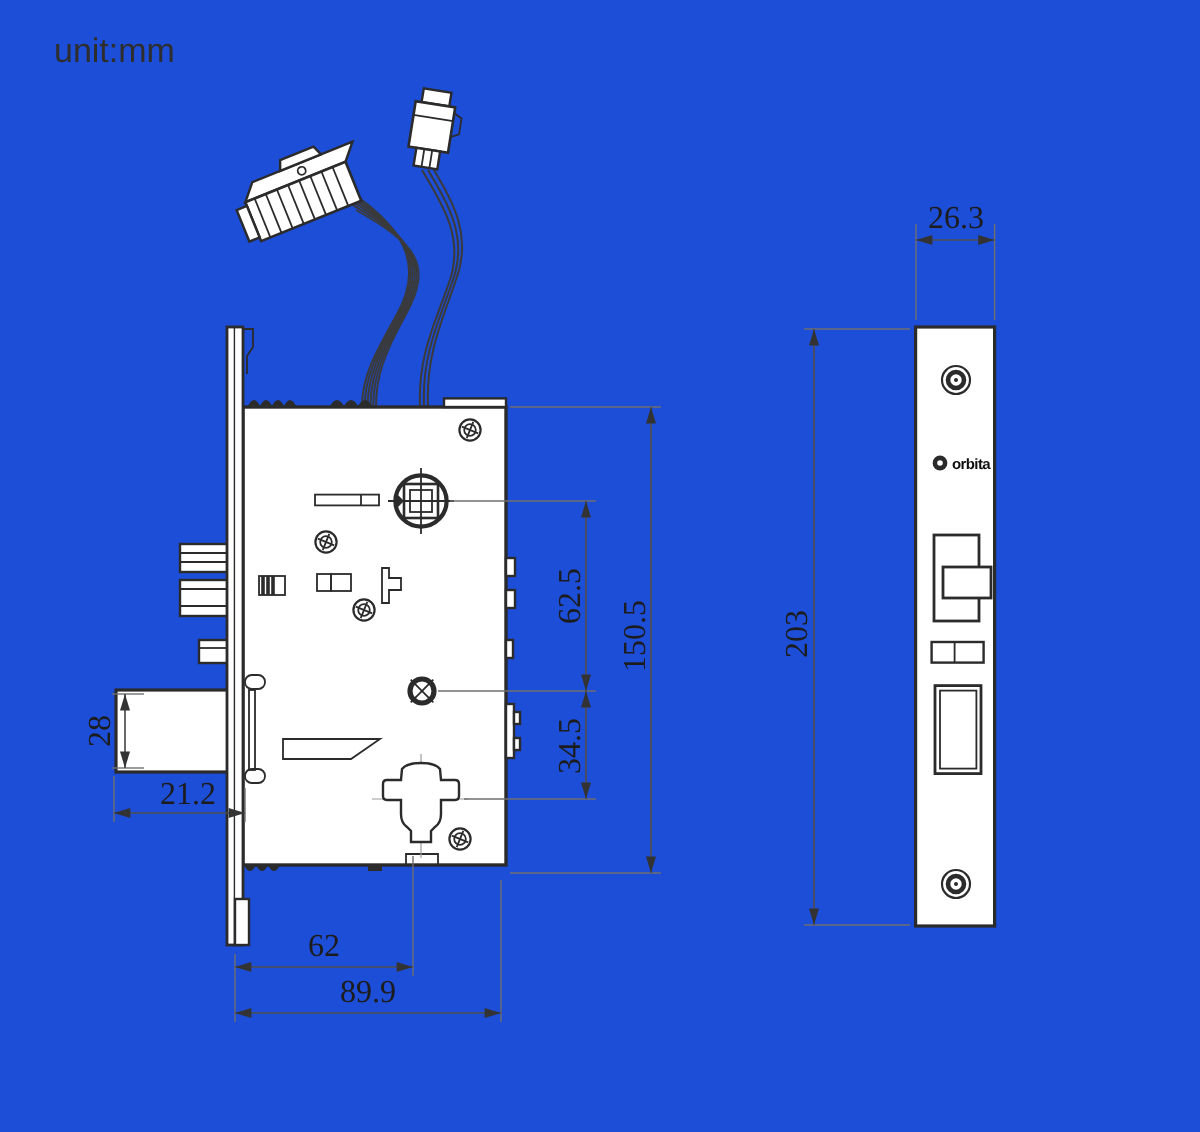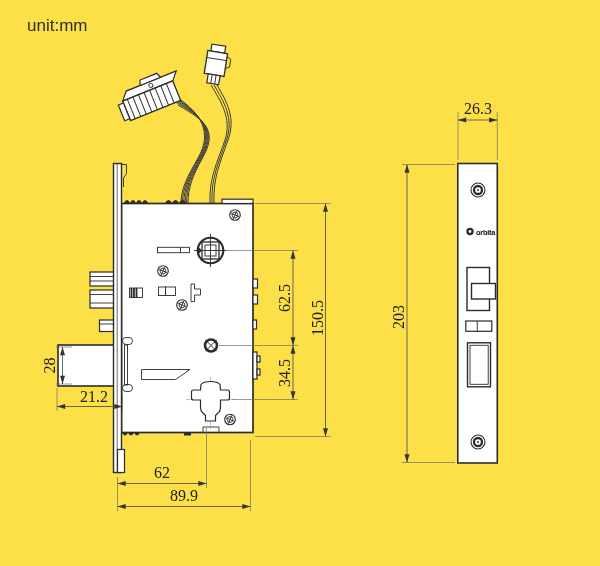--- a/index.html
+++ b/index.html
@@ -1,16 +1,16 @@
 <!DOCTYPE html>
 <html><head>
 <meta charset="utf-8">
 <style>
   html,body{margin:0;padding:0;background:#fff;}
-  .page{position:relative;width:600px;height:566px;background:#fde047;overflow:hidden;
+  .page{position:relative;width:600px;height:566px;background:#1d4ed8;overflow:hidden;
         font-family:"Liberation Sans",sans-serif;}
   svg{position:absolute;left:0;top:0;}
   .thick{stroke:#2b2b2b;stroke-width:1.6;fill:#ffffff;}
   .med{stroke:#2b2b2b;stroke-width:1.2;fill:#ffffff;}
   .thin{stroke:#2b2b2b;stroke-width:0.9;fill:none;}
   .wire{stroke:#3a3a3a;stroke-width:1;fill:none;}
   .dim{stroke:#4f4f4f;stroke-width:0.85;fill:none;}
   .ext{stroke:#6f6f6f;stroke-width:0.7;fill:none;}
   .ctr{stroke:#9a9a9a;stroke-width:0.6;fill:none;}
   .dark{fill:#2b2b2b;stroke:none;}

